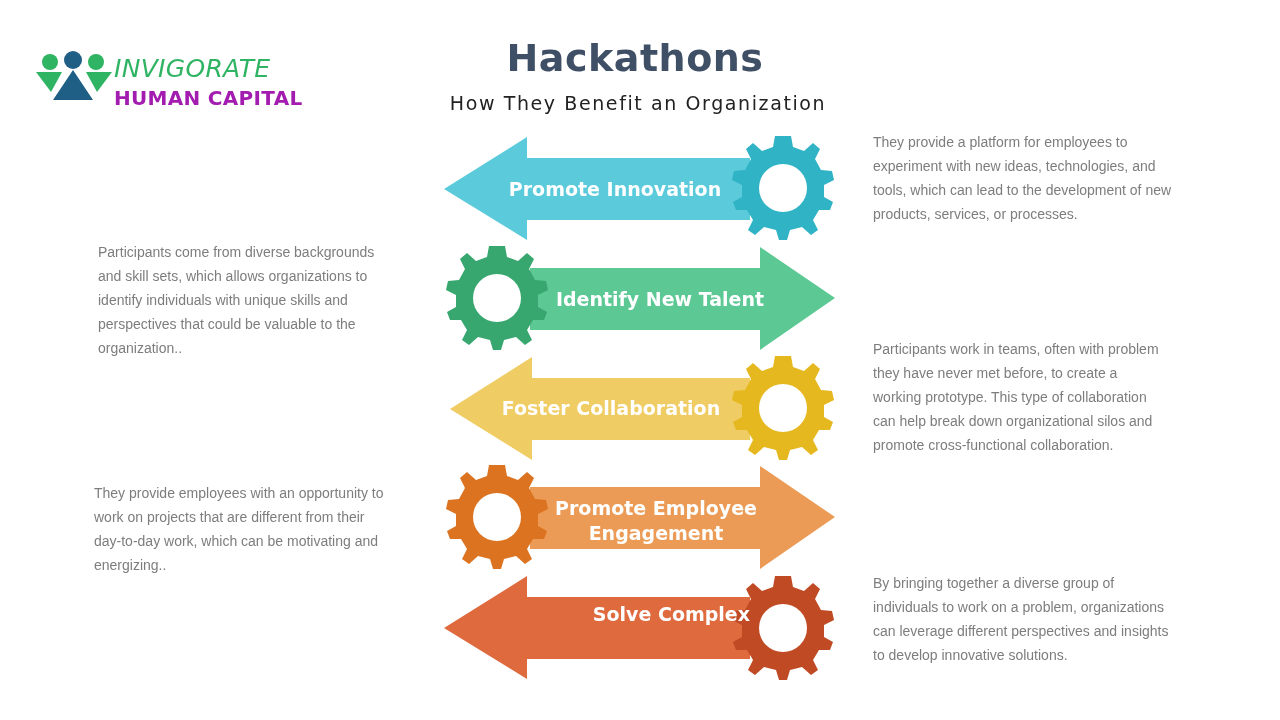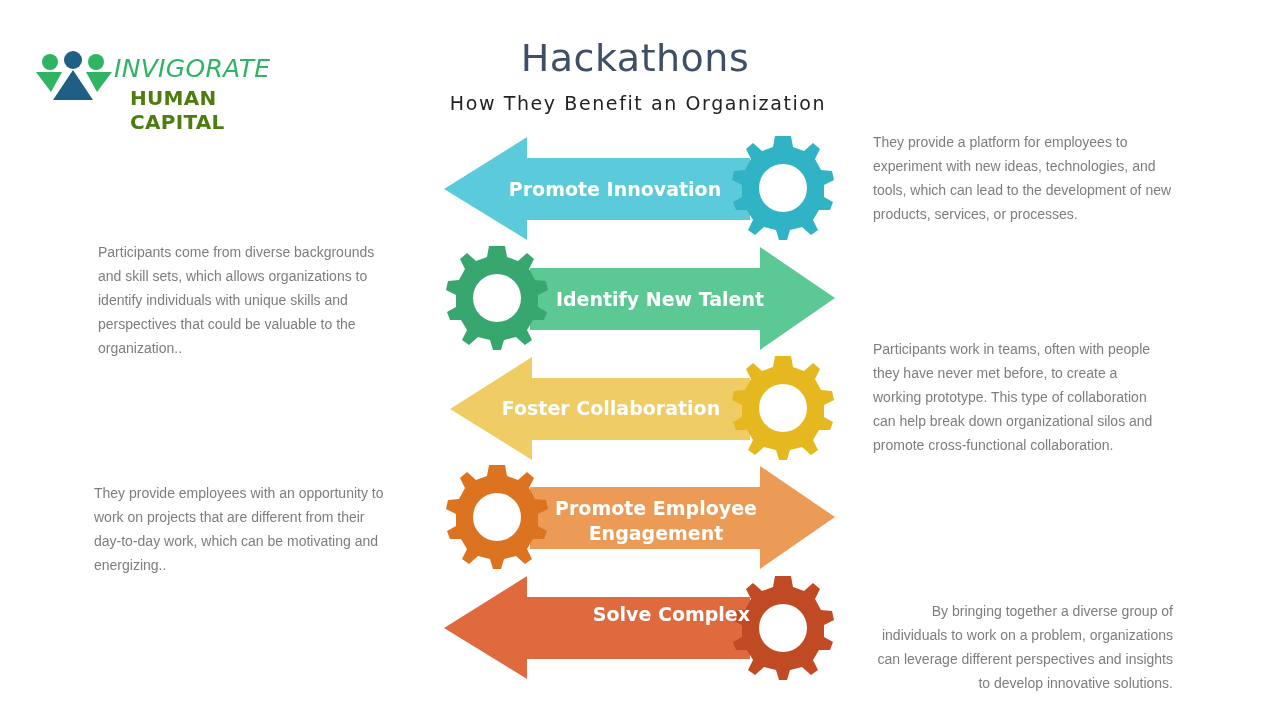--- a/index.html
+++ b/index.html
@@ -7,26 +7,26 @@
       width: 1280px; height: 720px; position: relative; overflow: hidden;
       background: #ffffff;
       font-family: "Liberation Sans", sans-serif;
     }
     .logo { position: absolute; left: 36px; top: 50px; width: 270px; height: 62px; }
     .logo-text1 {
       position: absolute; left: 78px; top: 4px; font-size: 25px; color: #2fb463;
       letter-spacing: 0.3px; font-family: "DejaVu Sans", sans-serif; font-weight: normal; font-style: italic;
     }
     .logo-text2 {
-      position: absolute; left: 78px; top: 36px; font-size: 20px; color: #4d7c0f;
-      letter-spacing: 0.3px; font-family: "DejaVu Sans", sans-serif; font-weight: bold; margin-left: 16px;
+      position: absolute; left: 78px; top: 36px; font-size: 20px; color: #a21caf;
+      letter-spacing: 0.3px; font-family: "DejaVu Sans", sans-serif; font-weight: bold;
     }
     .title {
       position: absolute; left: 0; width: 1270px; top: 36px; text-align: center;
-      font-family: "DejaVu Sans", sans-serif; font-weight: normal; font-size: 38px;
+      font-family: "DejaVu Sans", sans-serif; font-weight: bold; font-size: 38px;
       color: #3f4f66; letter-spacing: 0.5px;
     }
     .subtitle {
       position: absolute; left: 0; width: 1276px; top: 92px; text-align: center;
       font-family: "DejaVu Sans", sans-serif; font-size: 19px; color: #222;
       letter-spacing: 1.6px;
     }
     svg.diagram { position: absolute; left: 0; top: 0; }
     .arrow-label {
       position: absolute; color: #ffffff; font-family: "DejaVu Sans", sans-serif;
@@ -115,15 +115,15 @@
 <div class="arrow-label" style="left:536px; top:496px; width:240px;">
   <div>Promote Employee</div>
   <div>Engagement</div>
 </div>
 <div class="arrow-label" style="left:530px; top:602px; width:220px;text-align:right;">
   <div>Solve Complex</div>
 </div>
 
 <div class="desc" style="left:873px; top:130px;">They provide a platform for employees to experiment with new ideas, technologies, and tools, which can lead to the development of new products, services, or processes.</div>
 <div class="desc" style="left:98px; top:240px; width:290px;">Participants come from diverse backgrounds and skill sets, which allows organizations to identify individuals with unique skills and perspectives that could be valuable to the organization..</div>
-<div class="desc" style="left:873px; top:337px; width:295px;">Participants work in teams, often with people they have never met before, to create a working prototype. This type of collaboration can help break down organizational silos and promote cross-functional collaboration.</div>
+<div class="desc" style="left:873px; top:337px; width:295px;">Participants work in teams, often with problem they have never met before, to create a working prototype. This type of collaboration can help break down organizational silos and promote cross-functional collaboration.</div>
 <div class="desc" style="left:94px; top:471px; width:290px;margin-top:10px;">They provide employees with an opportunity to work on projects that are different from their day-to-day work, which can be motivating and energizing..</div>
-<div class="desc" style="left:873px; top:599px; width:300px;text-align:right;">By bringing together  a diverse group of individuals to work on a problem, organizations can leverage different perspectives and insights to develop innovative solutions.</div>
+<div class="desc" style="left:873px; top:571px; width:300px;">By bringing together  a diverse group of individuals to work on a problem, organizations can leverage different perspectives and insights to develop innovative solutions.</div>
 
 </body></html>

